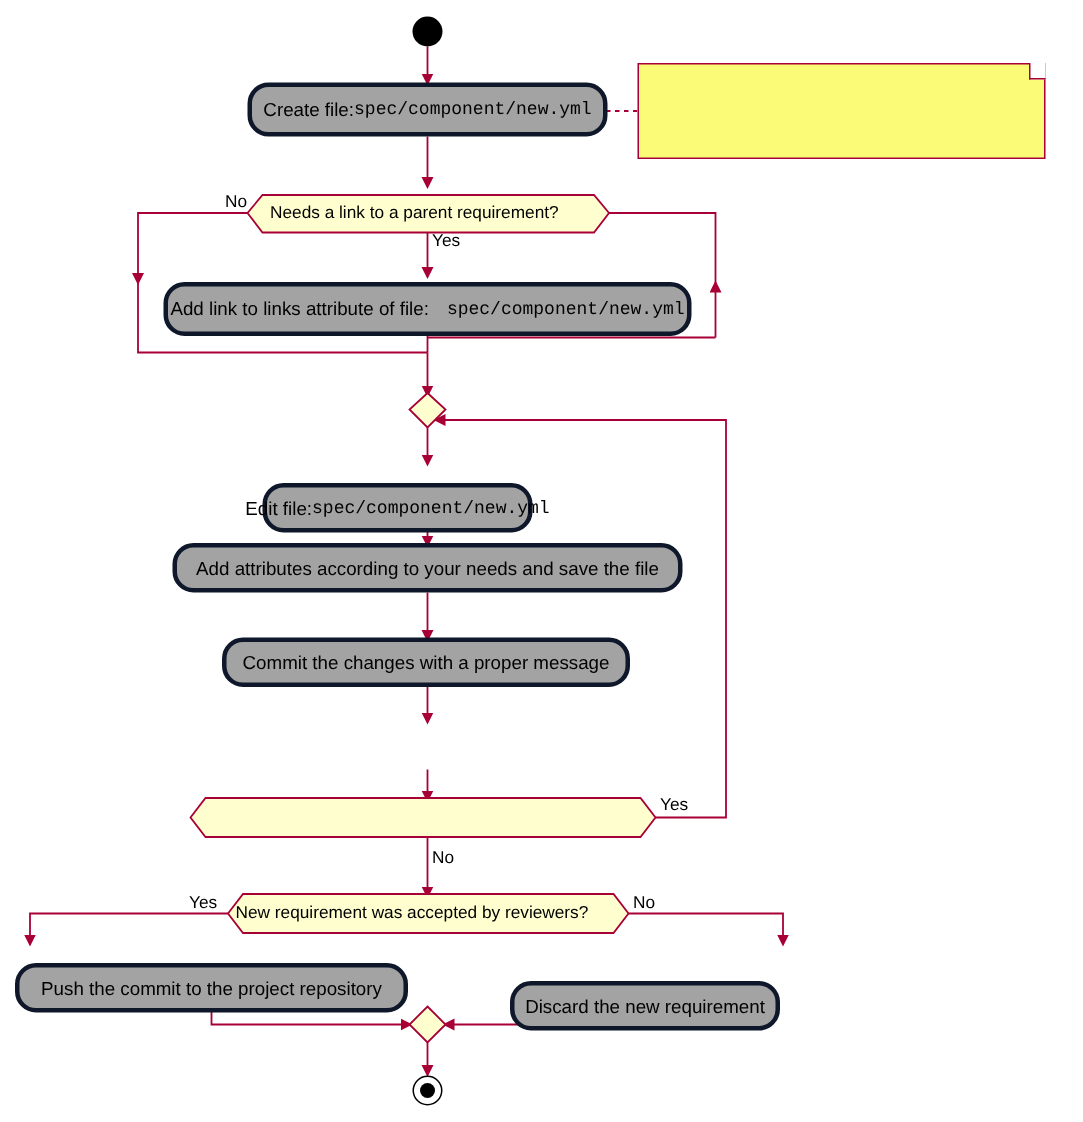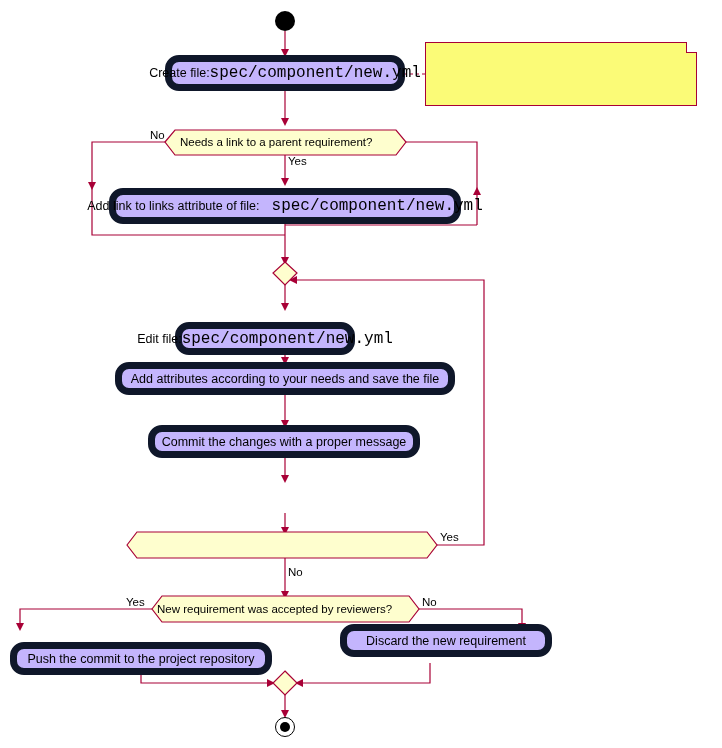--- a/index.html
+++ b/index.html
@@ -19,22 +19,22 @@
     position: absolute;
     left: 0;
     top: 0;
     width: 722px;
     height: 748px;
     pointer-events: none;
   }
   .node {
     position: absolute;
     box-sizing: border-box;
-    background: #c4b5fd;
-    border: 7px solid #0f172a;
+    background: #a3a3a3;
+    border: 3px solid #0f172a;
     color: #000000;
     font-size: 12.5px;
     display: flex;
     align-items: center;
     justify-content: center;
     text-align: center;
     white-space: nowrap;
   }
   .activity {
     border-radius: 14px;
@@ -57,21 +57,21 @@
     right: -1px;
     top: -1px;
     width: 10px;
     height: 10px;
     background: #ffffff;
     border-left: 1px solid #A80036;
     border-bottom: 1px solid #A80036;
   }
   .mono {
     font-family: "Liberation Mono", monospace;
-    font-size: 16px;
+    font-size: 12px;
   }
   .diamond-label {
     position: absolute;
     font-size: 11.5px;
     color: #000;
     white-space: nowrap;
     text-align: center;
   }
   .edge-label {
     position: absolute;
@@ -208,20 +208,20 @@
   <div class="edge-label" style="left:288px; top:566px;">No</div>
 
   <div class="diamond-label" style="left:157px; top:603px;">New requirement was accepted by reviewers?</div>
   <div class="edge-label" style="left:126px; top:596px;">Yes</div>
   <div class="edge-label" style="left:422px; top:596px;">No</div>
 
   <div class="node activity" style="left:10px; top:630px; width:262px; height:33px;margin-top:12px;">
     <span>Push the commit to the project repository</span>
   </div>
 
-  <div class="node activity" style="left:340px; top:624px; width:212px; height:33px;">
+  <div class="node activity" style="left:340px; top:654px; width:180px; height:33px;">
     <span>Discard the new requirement</span>
   </div>
 
   <div class="dot-end-outer" style="left:275px; top:717px;"></div>
   <div class="dot-end-inner" style="left:280px; top:722px;"></div>
 
 </div>
 
 </body></html>

